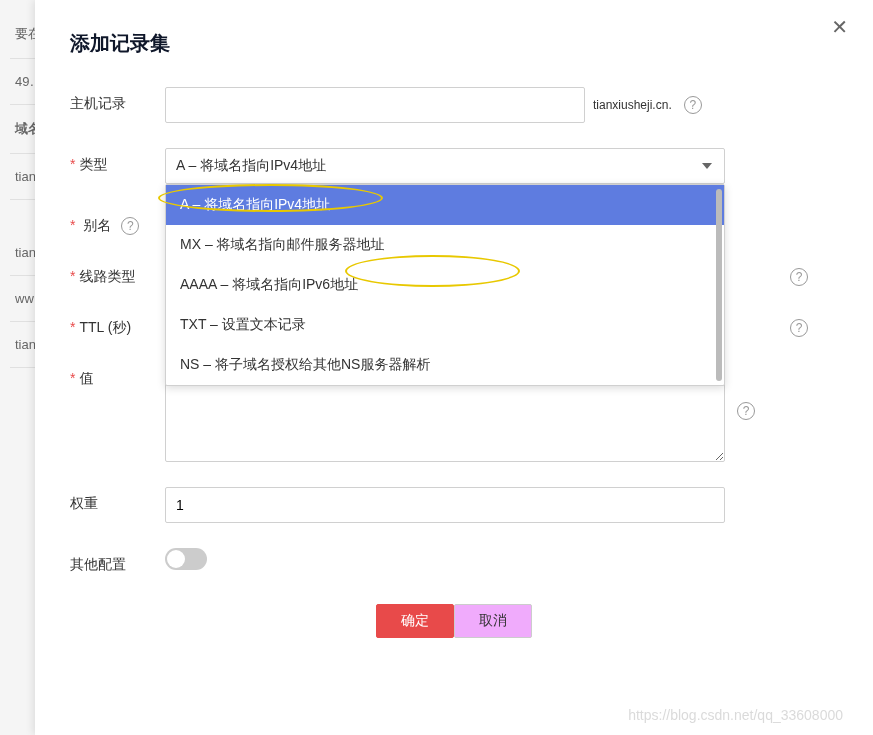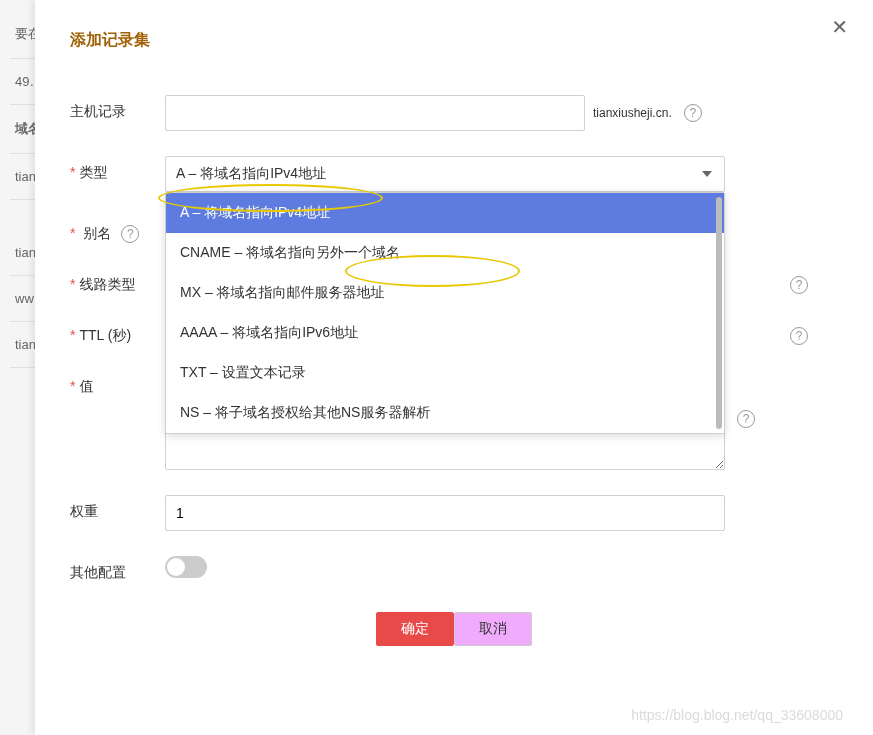--- a/index.html
+++ b/index.html
@@ -47,24 +47,24 @@
       position: absolute;
       top: 15px;
       right: 25px;
       font-size: 20px;
       color: #666;
       cursor: pointer;
       background: none;
       border: none;
     }
     .modal-title {
-      font-size: 16px;
+      font-size: 20px;
       font-weight: bold;
-      color: #a16207;
-      margin-bottom: 44px;
+      color: #0f172a;
+      margin-bottom: 30px;
     }
     .form-row {
       display: flex;
       align-items: flex-start;
       margin-bottom: 25px;
       position: relative;
     }
     .form-label {
       width: 95px;
       flex-shrink: 0;
@@ -304,21 +304,20 @@
   <div class="form-row">
     <div class="form-label required">类型</div>
     <div class="form-control-wrap" style="position:relative">
       <div class="select-box">
         <span>A – 将域名指向IPv4地址</span>
         <span class="select-arrow"></span>
       </div>
       <div class="dropdown">
         <div class="dropdown-inner">
           <div class="dropdown-item selected">A – 将域名指向IPv4地址</div>
-          <div class="dropdown-item">CNAME – 将域名指向另外一个域名</div>
           <div class="dropdown-item">MX – 将域名指向邮件服务器地址</div>
           <div class="dropdown-item">AAAA – 将域名指向IPv6地址</div>
           <div class="dropdown-item">TXT – 设置文本记录</div>
           <div class="dropdown-item">NS – 将子域名授权给其他NS服务器解析</div>
         </div>
         <div class="dropdown-scrollbar"></div>
       </div>
     </div>
   </div>
 
@@ -365,13 +364,13 @@
 
   <div class="button-row">
     <button class="btn btn-primary">确定</button>
     <button class="btn btn-default">取消</button>
   </div>
 
   <div class="annotation-ellipse ellipse1"></div>
   <div class="annotation-ellipse ellipse2"></div>
 </div>
 
-<div class="watermark">https://blog.blog.net/qq_33608000</div>
+<div class="watermark">https://blog.csdn.net/qq_33608000</div>
 
 </body></html>

